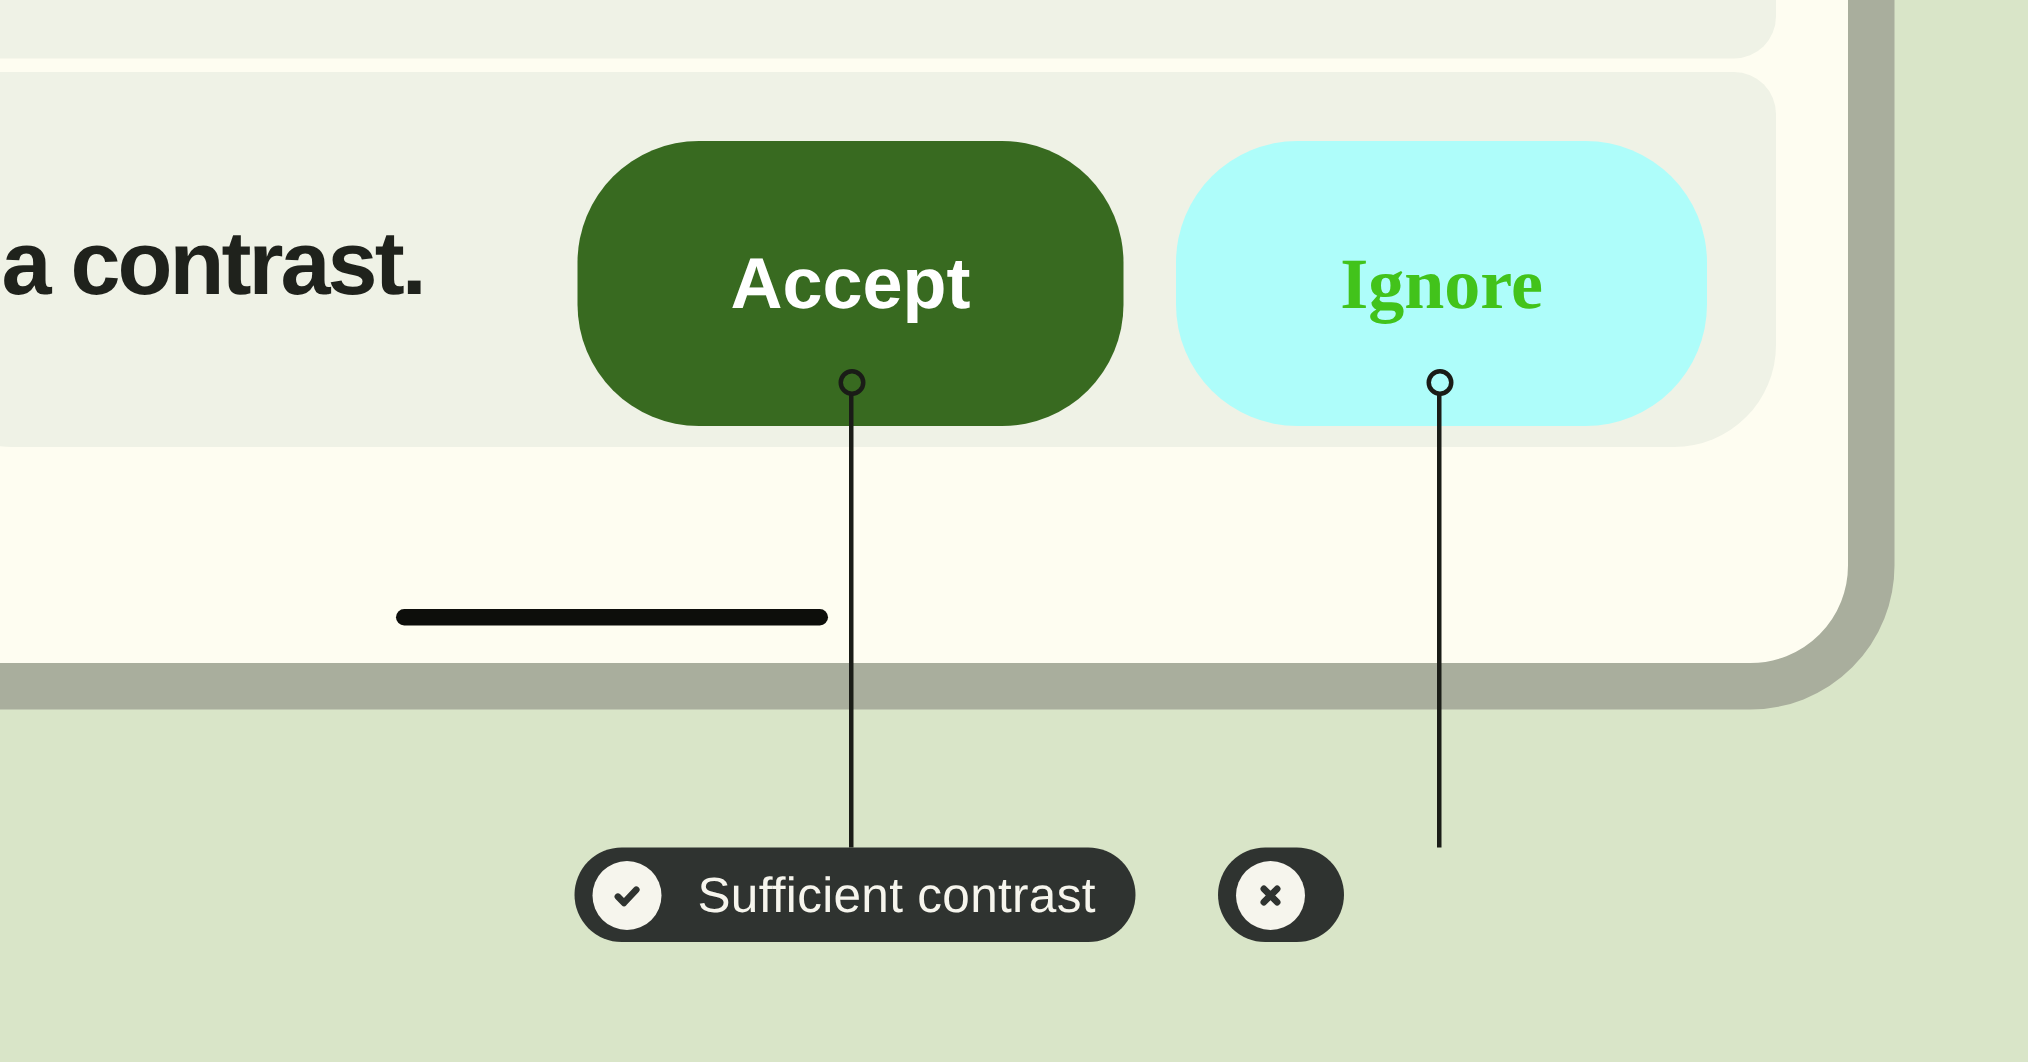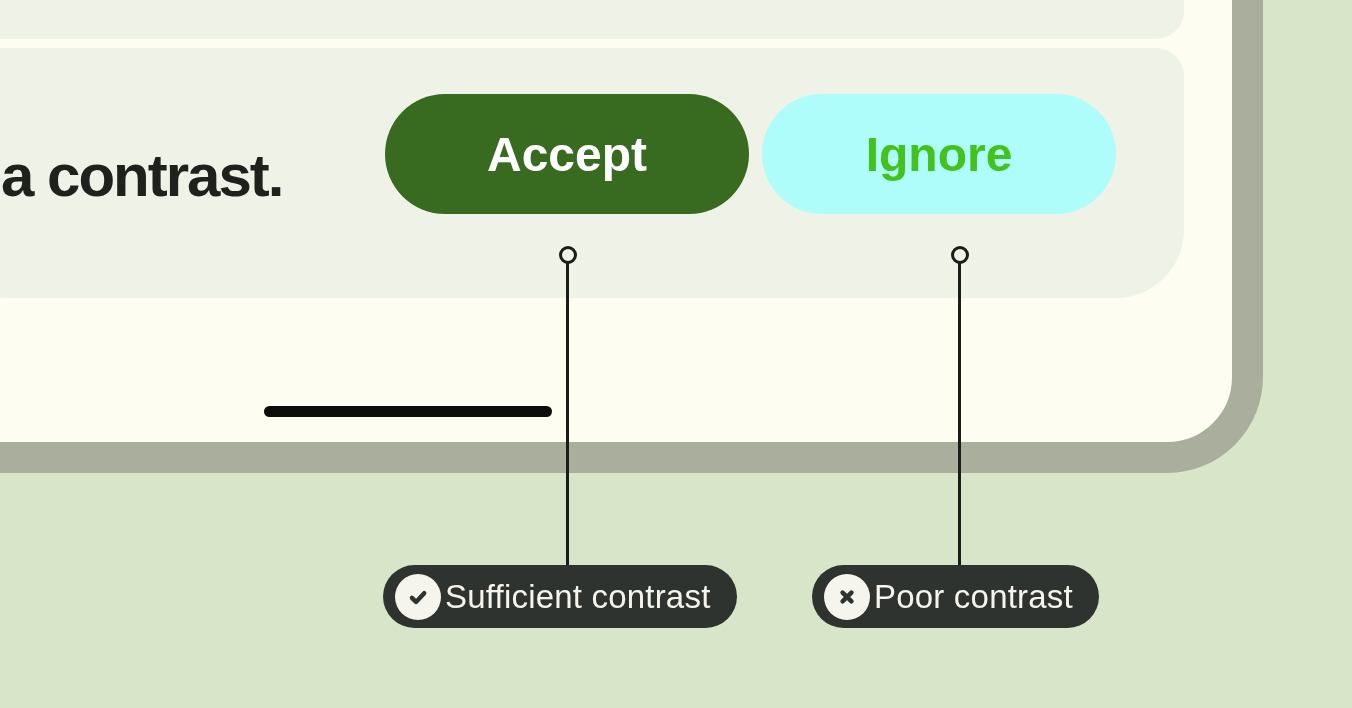--- a/index.html
+++ b/index.html
@@ -53,40 +53,41 @@
     line-height: 60px;
     font-weight: 700;
     letter-spacing: -2px;
     color: var(--message-text, #1f221c);
     white-space: nowrap;
   }
 
   .pill {
     position: absolute;
     top: 94px;
-    height: 120px;
+    height: 190px;
     border-radius: 81px;
     display: flex;
     align-items: center;
     justify-content: center;
     font-size: 48px;
     font-weight: 600;
     cursor: pointer;
   }
   .pill.accept {
     left: 385px;
     width: 364px;
     background: var(--accept-button-bg, #386a20);
     color: var(--accept-button-text, #ffffff);
   }
   .pill.ignore {
-    left: 762px;
+    left: 784px;
     width: 354px;
     background: var(--ignore-button-bg, #aefdfa);
     color: var(--ignore-button-text, #42c31b);
+    font-family: Liberation Serif, serif;
   }
 
   .home-bar {
     position: absolute;
     left: 264px;
     top: 406px;
     width: 288px;
     height: 11px;
     border-radius: 6px;
     background: var(--home-indicator, #0d0e0b);
@@ -115,21 +116,21 @@
   .anchor-ring.r2 { left: 951px; }
 
   .chip {
     position: absolute;
     top: 565px;
     height: 63px;
     border-radius: 33px;
     background: var(--callout-bg, #2f3330);
     display: inline-flex;
     align-items: center;
-    gap: 4px;
+    gap: 24px;
     padding: 0 26px 0 12px;
     white-space: nowrap;
   }
   .chip.c1 { left: 383px; }
   .chip.c2 { left: 812px; }
 
   .chip-icon {
     width: 46px;
     height: 46px;
     border-radius: 50%;
@@ -187,16 +188,15 @@
     </span>
     <span class="chip-label">Sufficient contrast</span>
   </div>
 
   <div class="chip c2">
     <span class="chip-icon">
       <svg viewBox="0 0 24 24" aria-hidden="true">
         <path d="M8.2 8.2l7.6 7.6M15.8 8.2l-7.6 7.6"></path>
       </svg>
     </span>
-    <span class="chip-label">Poor contrast</span>
   </div>
 
 </div>
 
 </body></html>

